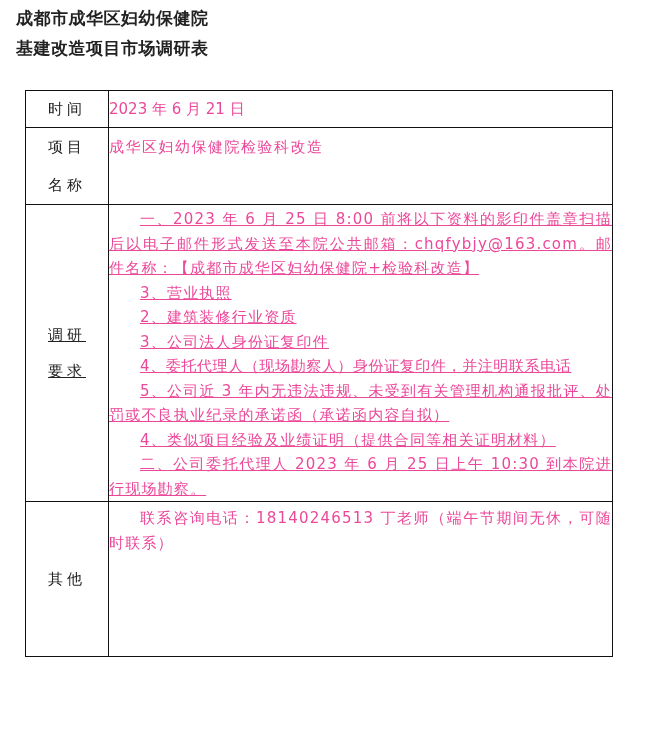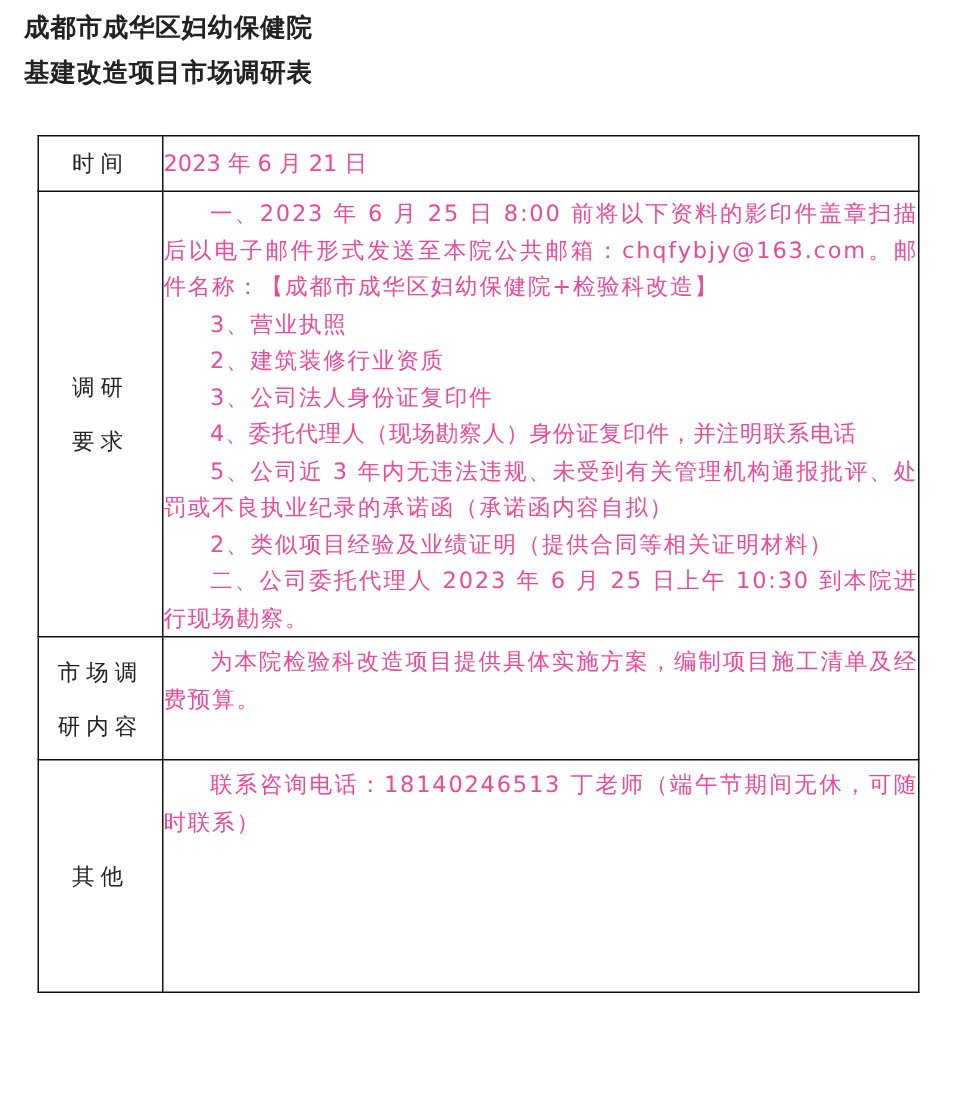--- a/index.html
+++ b/index.html
@@ -33,21 +33,21 @@
     width: 82px; text-align: center; letter-spacing: 4px;
     color: #222;
     margin-top: 48px;
   }
   td.val { padding: 0 8px 0 8px; color: #ec4899; }
   .row-time td { height: 36px; }
   .row-time td.lbl, .row-time td.val { vertical-align: middle; }
   .row-name td { height: 76px; }
   .row-name td.lbl { line-height: 38px; }
   .row-name td.val { line-height: 38px; }
-  .row-req td { height: 285px; }
+  .row-req td { height: 285px; text-decoration: underline; }
   .row-req td.lbl { vertical-align: middle; line-height: 36px; }
   .row-req td.val { padding-top: 2px; }
   .row-content td { height: 77px; }
   .row-content td.lbl { line-height: 36px; vertical-align: middle; }
   .row-content td.val { padding-top: 4px; }
   .row-other td { height: 150px; }
   .row-other td.lbl { vertical-align: middle; }
   .row-other td.val { padding-top: 4px; }
 
   .para { text-align: justify; letter-spacing: 1.2px; }
@@ -59,43 +59,41 @@
 
 <div class="title t1">成都市成华区妇幼保健院</div>
 <div class="title t2">基建改造项目市场调研表</div>
 
 <table class="survey">
   <tbody>
       <tr class="row-time">
     <td class="lbl">时间</td>
     <td class="val">2023 年 6 月 21 日</td>
   </tr>
+  <tr class="row-name">
+    <td class="lbl">
+      <div>项目</div>
+      <div>名称</div>
+    </td>
+    <td class="val" style="letter-spacing:1.5px;">成华区妇幼保健院检验科改造</td>
+  </tr>
   <tr class="row-req">
     <td class="lbl">
       <div>调研</div>
       <div>要求</div>
     </td>
     <td class="val">
       <div class="para indent">一、2023 年 6 月 25 日 8:00 前将以下资料的影印件盖章扫描后以电子邮件形式发送至本院公共邮箱：chqfybjy@163.com。邮件名称：【成都市成华区妇幼保健院+检验科改造】</div>
       <div class="item">3、营业执照</div>
       <div class="item">2、建筑装修行业资质</div>
       <div class="item">3、公司法人身份证复印件</div>
       <div class="item" style="letter-spacing:0.6px;">4、委托代理人（现场勘察人）身份证复印件，并注明联系电话</div>
       <div class="para indent">5、公司近 3 年内无违法违规、未受到有关管理机构通报批评、处罚或不良执业纪录的承诺函（承诺函内容自拟）</div>
-      <div class="item">2、类似项目经验及业绩证明（提供合同等相关证明材料）</div>
+      <div class="item">4、类似项目经验及业绩证明（提供合同等相关证明材料）</div>
       <div class="para indent">二、公司委托代理人 2023 年 6 月 25 日上午 10:30 到本院进行现场勘察。</div>
-    </td>
-  </tr>
-  <tr class="row-content">
-    <td class="lbl">
-      <div>市场调</div>
-      <div>研内容</div>
-    </td>
-    <td class="val">
-      <div class="para indent">为本院检验科改造项目提供具体实施方案，编制项目施工清单及经费预算。</div>
     </td>
   </tr>
   <tr class="row-other">
     <td class="lbl">其他</td>
     <td class="val">
       <div class="para indent">联系咨询电话：18140246513 丁老师（端午节期间无休，可随时联系）</div>
     </td>
   </tr>
 </tbody>
   </table>

